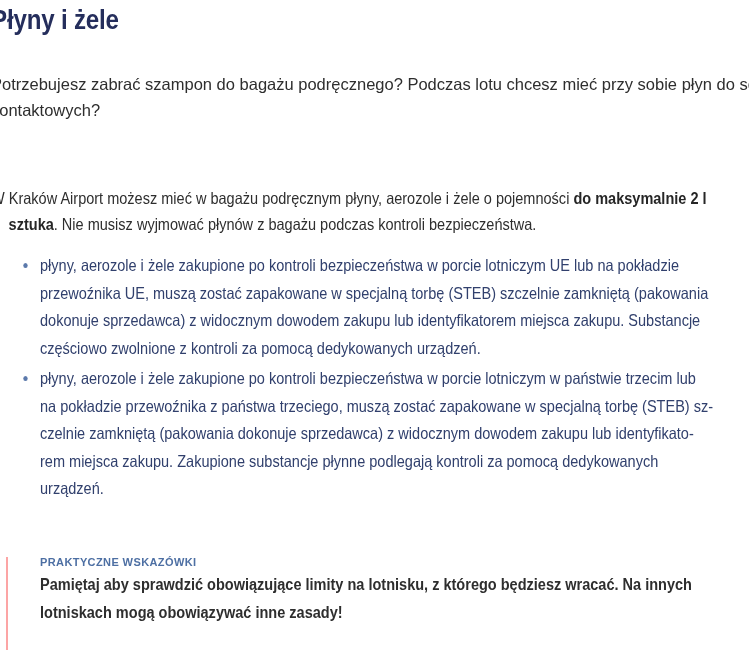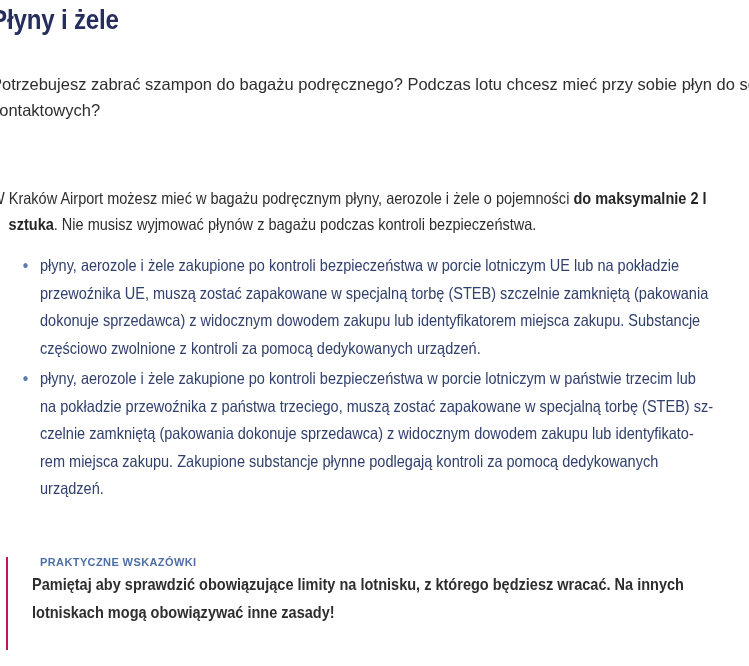--- a/index.html
+++ b/index.html
@@ -89,23 +89,23 @@
     white-space: nowrap;
     margin-top: 32px;
   }
 
   .callout {
     position: absolute;
     left: 6px;
     top: 557px;
     width: 720px;
     height: 93px;
-    border-left: 2px solid #be185d;
+    border-left: 2px solid #fca5a5;
     box-sizing: border-box;
-    padding: 13px 0 0 24px;
+    padding: 13px 0 0 32px;
   }
   .callout-text {
     margin: 0;
     font-size: 16.5px;
     font-weight: 700;
     line-height: 28px;
     color: #2e2e2e;
     white-space: pre;
   }
 </style>

